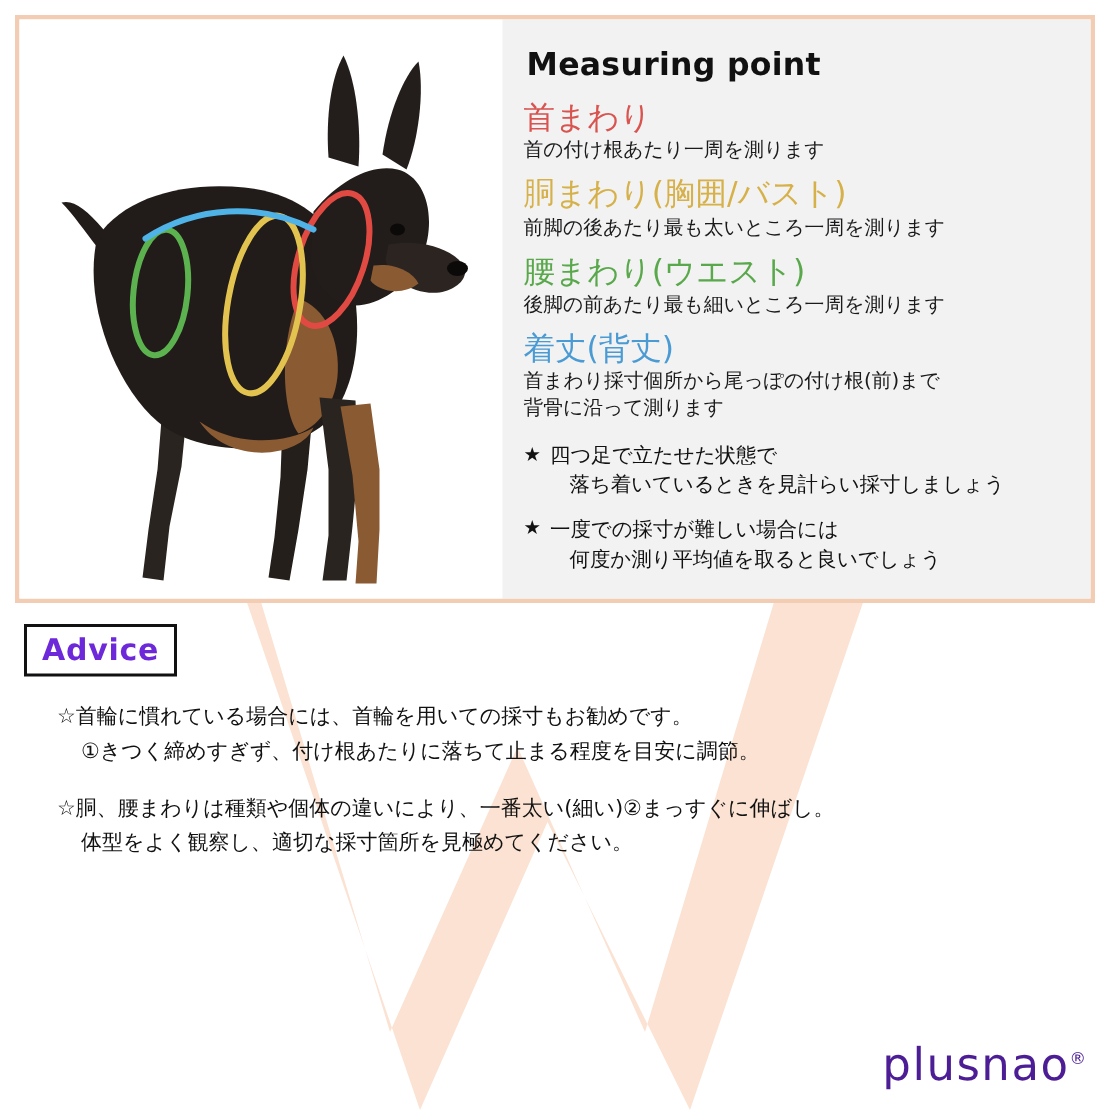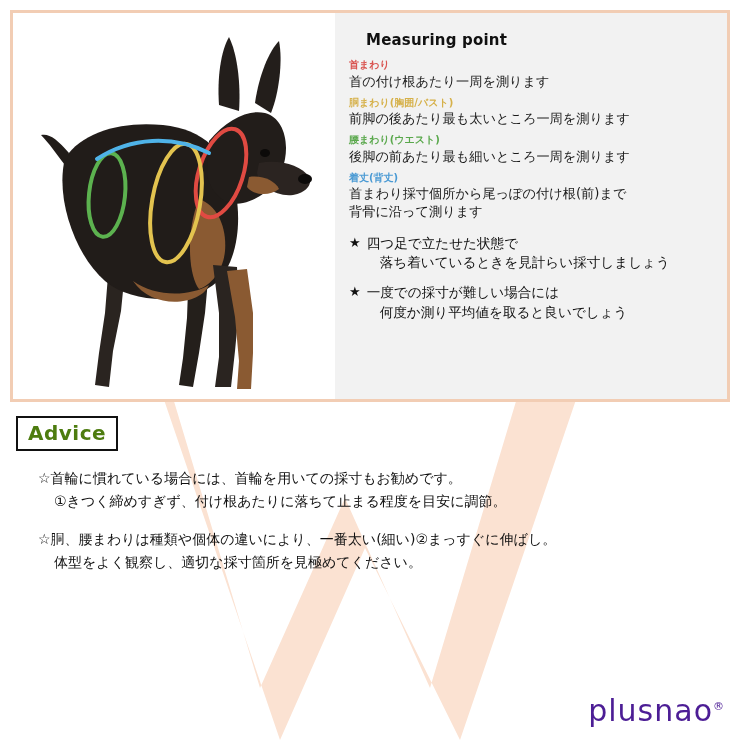--- a/index.html
+++ b/index.html
@@ -54,32 +54,32 @@
   }
   .info-col {
     flex: 1;
     background: #f2f2f2;
     box-sizing: border-box;
     padding: 14px 10px 8px 14px;
     position: relative;
   }
 
   .mp-title {
-    font-size: 15px;
+    font-size: 21px;
     font-weight: bold;
     color: #111;
     letter-spacing: 0.2px;
-    margin: 4px 0 10px 17px;
+    margin: 4px 0 10px 2px;
     font-family: "DejaVu Sans", "Liberation Sans", sans-serif;
   }
 
   .mp-item { margin-bottom: 7px; }
   .mp-head {
-    font-size: 10px;
-    font-weight: bold;
+    font-size: 21px;
+    font-weight: normal;
     line-height: 1.25;
     margin-bottom: 1px;
   }
   .mp-desc {
     font-size: 13.2px;
     color: #1a1a1a;
     line-height: 1.3;
   }
   .c-neck { color: #d9534f; }
   .c-chest { color: #d6b14a; }
@@ -108,21 +108,21 @@
   
   .advice-wrap {
     position: relative;
     margin-top: 14px;
     padding-left: 6px;
   }
   .advice-title {
     display: inline-block;
     font-size: 20px;
     font-weight: bold;
-    color: #4d7c0f;
+    color: #6d28d9;
     border: 2px solid #111;
     padding: 3px 10px 4px 10px;
     letter-spacing: 0.5px;
   }
   .advice-body {
     margin-top: 16px;
     padding-left: 22px;
     font-size: 14px;
     color: #111;
     line-height: 1.62;

